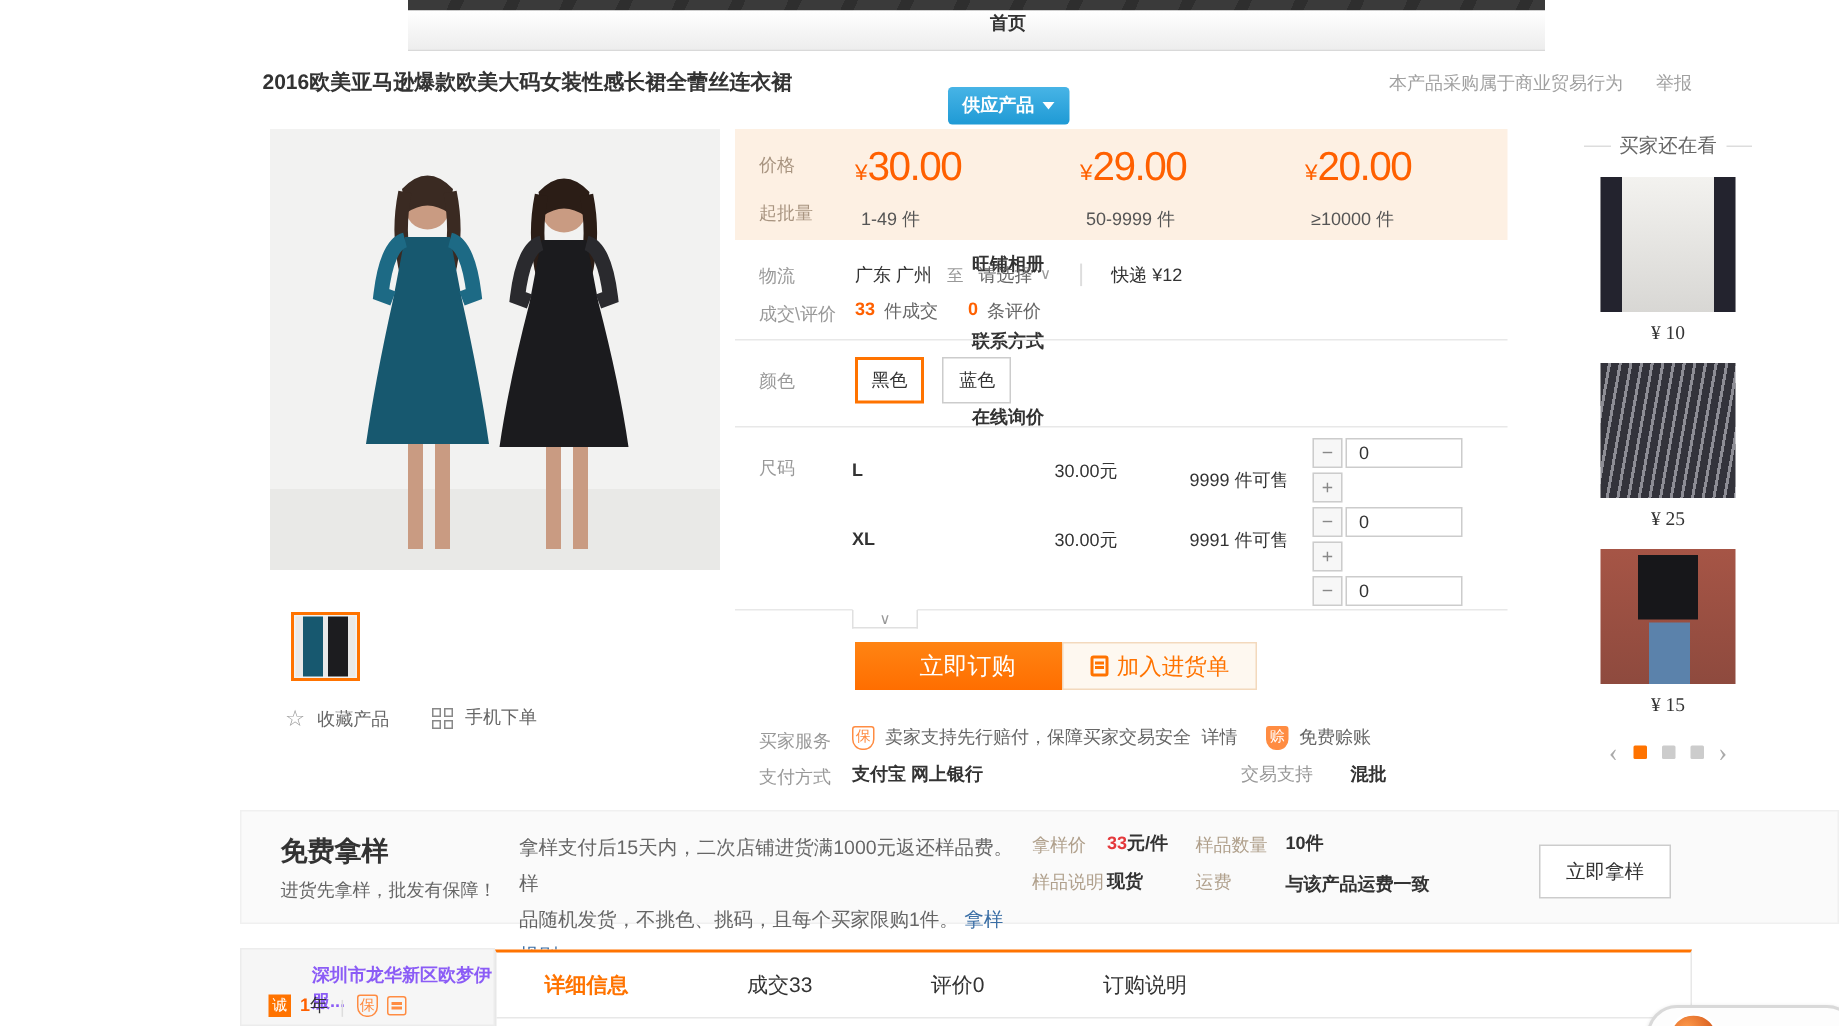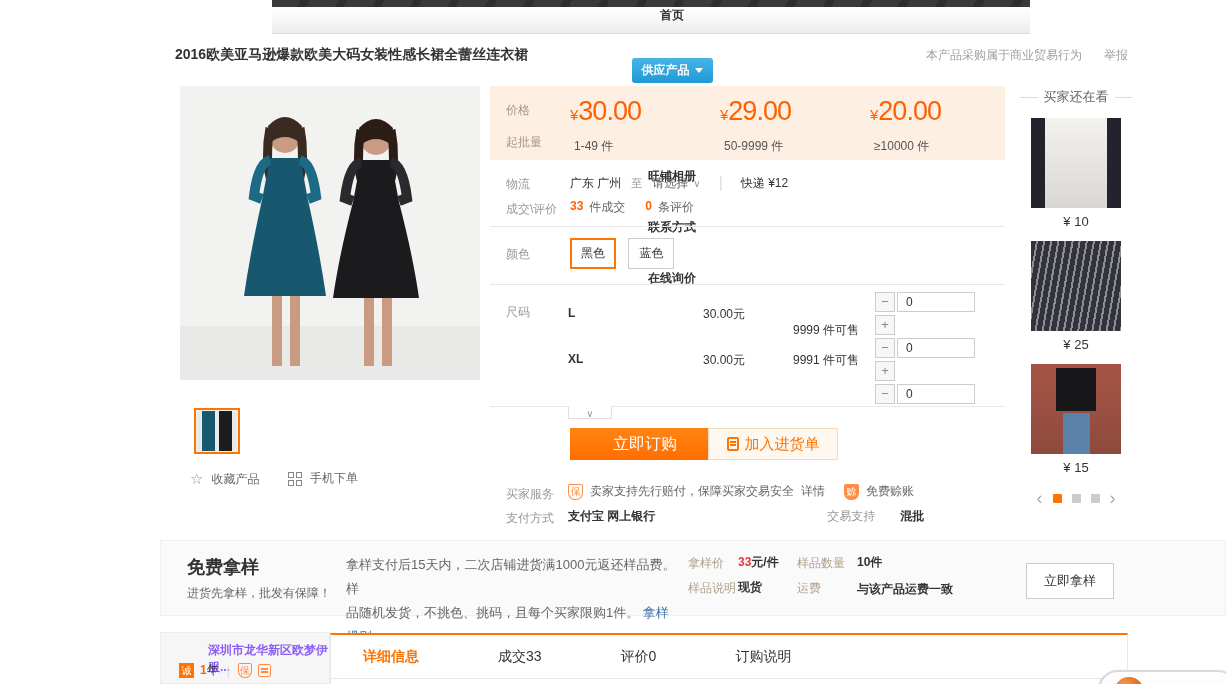--- a/index.html
+++ b/index.html
@@ -111,21 +111,21 @@
   .tabs-inner { height:44px; border-bottom:1px solid #e8e8e8; display:flex; align-items:center; gap:79px; padding-left:32px; }
   .tab { font-size:14px; color:#333; cursor:pointer; }
   .tab.active { color:#ff7300; font-weight:bold; }
 
   .chat-pill { position:absolute; left:1098px; top:670px; width:140px; height:40px; border:2px solid #d9d9d9;
     border-radius:22px; background:#fdfdfd; box-shadow:0 1px 3px rgba(0,0,0,.15); }
   .chat-ball { position:absolute; left:12px; top:3px; width:34px; height:34px; border-radius:50%;
     background:radial-gradient(circle at 35% 30%, #ff9c4d, #d4581a 70%); border:2px solid #fff; }
 
   
-  .sidebar { position:absolute; left:1020px; top:88px; width:112px; }
+  .sidebar { position:absolute; left:1056px; top:88px; width:112px;font-family:Liberation Serif, serif; }
   .sb-title { display:flex; align-items:center; gap:6px; font-size:13px; color:#666; justify-content:center; }
   .sb-title .dash { flex:1; border-top:1px solid #ddd; }
   .rel-item { margin-top:12px; text-align:center; }
   .rel-img { width:90px; height:90px; margin:0 auto; cursor:pointer; }
   .rel-price { margin-top:6px; font-size:13px; color:#333; }
   .img1 { background:linear-gradient(90deg,#23232e 0 16%, transparent 16% 84%, #23232e 84%), linear-gradient(#f3f2ef,#d8d7d4); }
   .img2 { background:repeating-linear-gradient(100deg,#33333b 0 5px,#8d8d95 5px 7px); }
   .img3 { background:linear-gradient(90deg, transparent 0 28%, #17171a 28% 72%, transparent 72%) 0 8%/100% 48% no-repeat,
           linear-gradient(90deg, transparent 0 36%, #5b82ab 36% 66%, transparent 66%) 0 100%/100% 46% no-repeat,
           linear-gradient(#a65546,#8e4a3e); }
@@ -244,21 +244,21 @@
     <span class="color-opt sel">黑色</span>
     <span class="color-opt">蓝色</span>
   </div>
 
   <div class="hline" style="top:284px"></div>
 
   <span class="row-label" style="top:304px">尺码</span>
 
   <span class="size-name" style="position:absolute;left:568px;top:306px">L</span>
   <span class="info-text" style="position:absolute;left:703px;top:306px">30.00元</span>
-  <span class="info-text" style="position:absolute;left:793px;top:322px">9999 件可售</span>
+  <span class="info-text" style="position:absolute;left:793px;top:312px">9999 件可售</span>
   <span class="stepper-btn" style="left:875px;top:292px">−</span>
   <input class="qty-input" style="left: 897px; top: 292px;" readonly="" value="0">
   <span class="stepper-btn" style="left:875px;top:315px">+</span>
 
   <span class="size-name" style="position:absolute;left:568px;top:352px">XL</span>
   <span class="info-text" style="position:absolute;left:703px;top:352px">30.00元</span>
   <span class="info-text" style="position:absolute;left:793px;top:352px">9991 件可售</span>
   <span class="stepper-btn" style="left:875px;top:338px">−</span>
   <input class="qty-input" style="left: 897px; top: 338px;" readonly="" value="0">
   <span class="stepper-btn" style="left:875px;top:361px">+</span>

